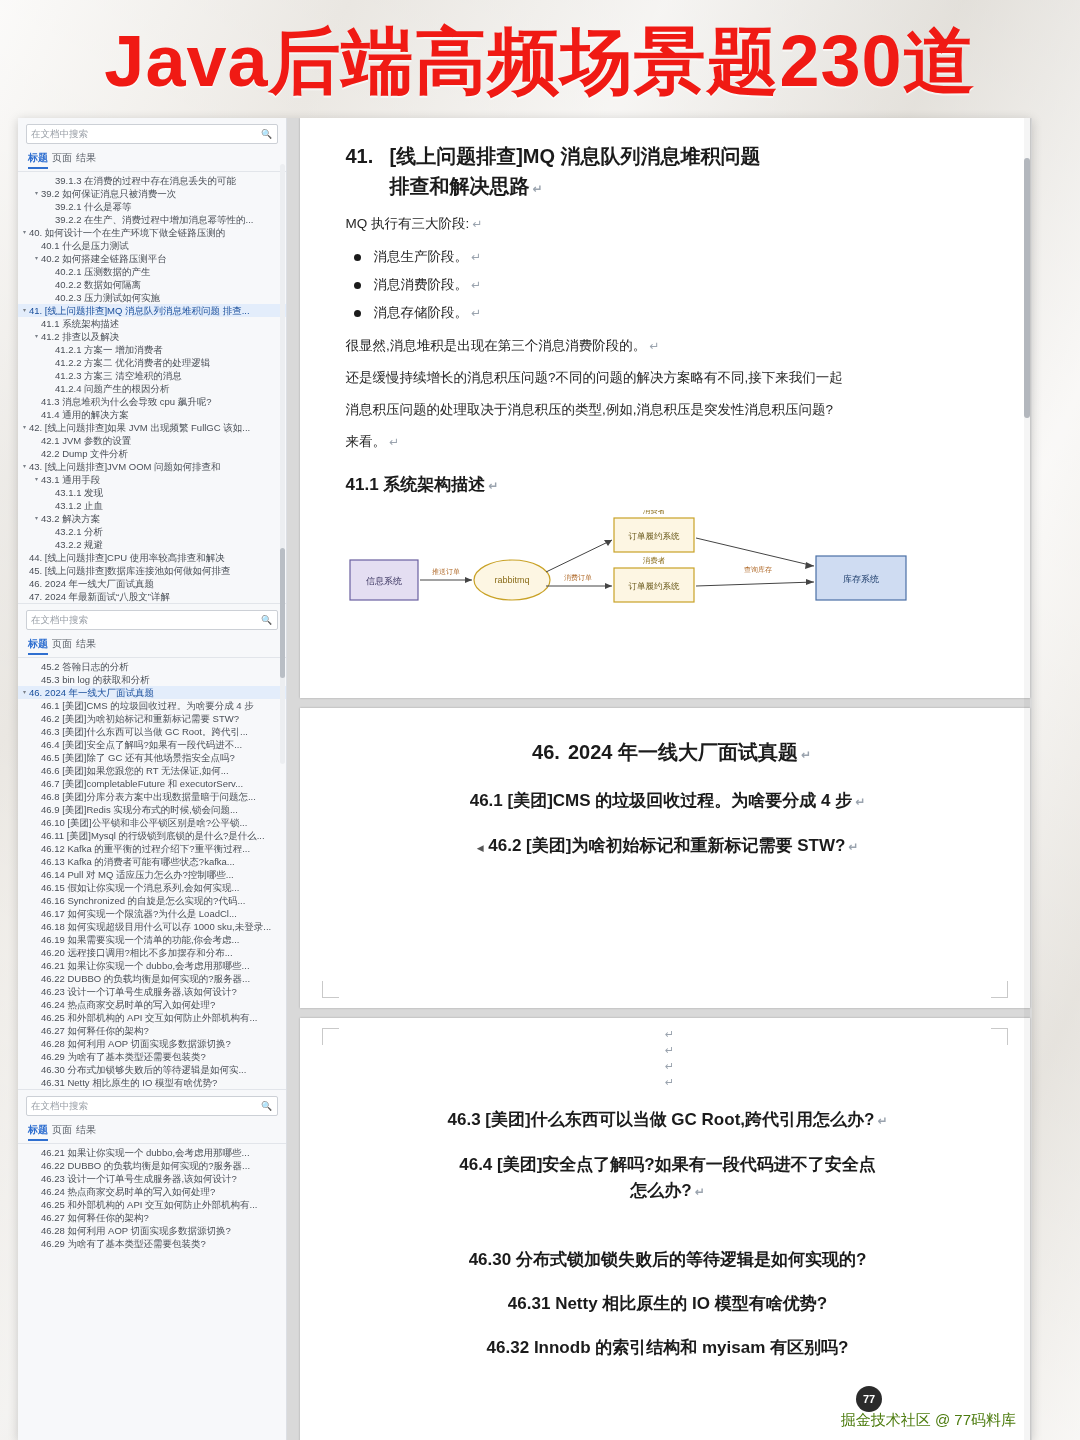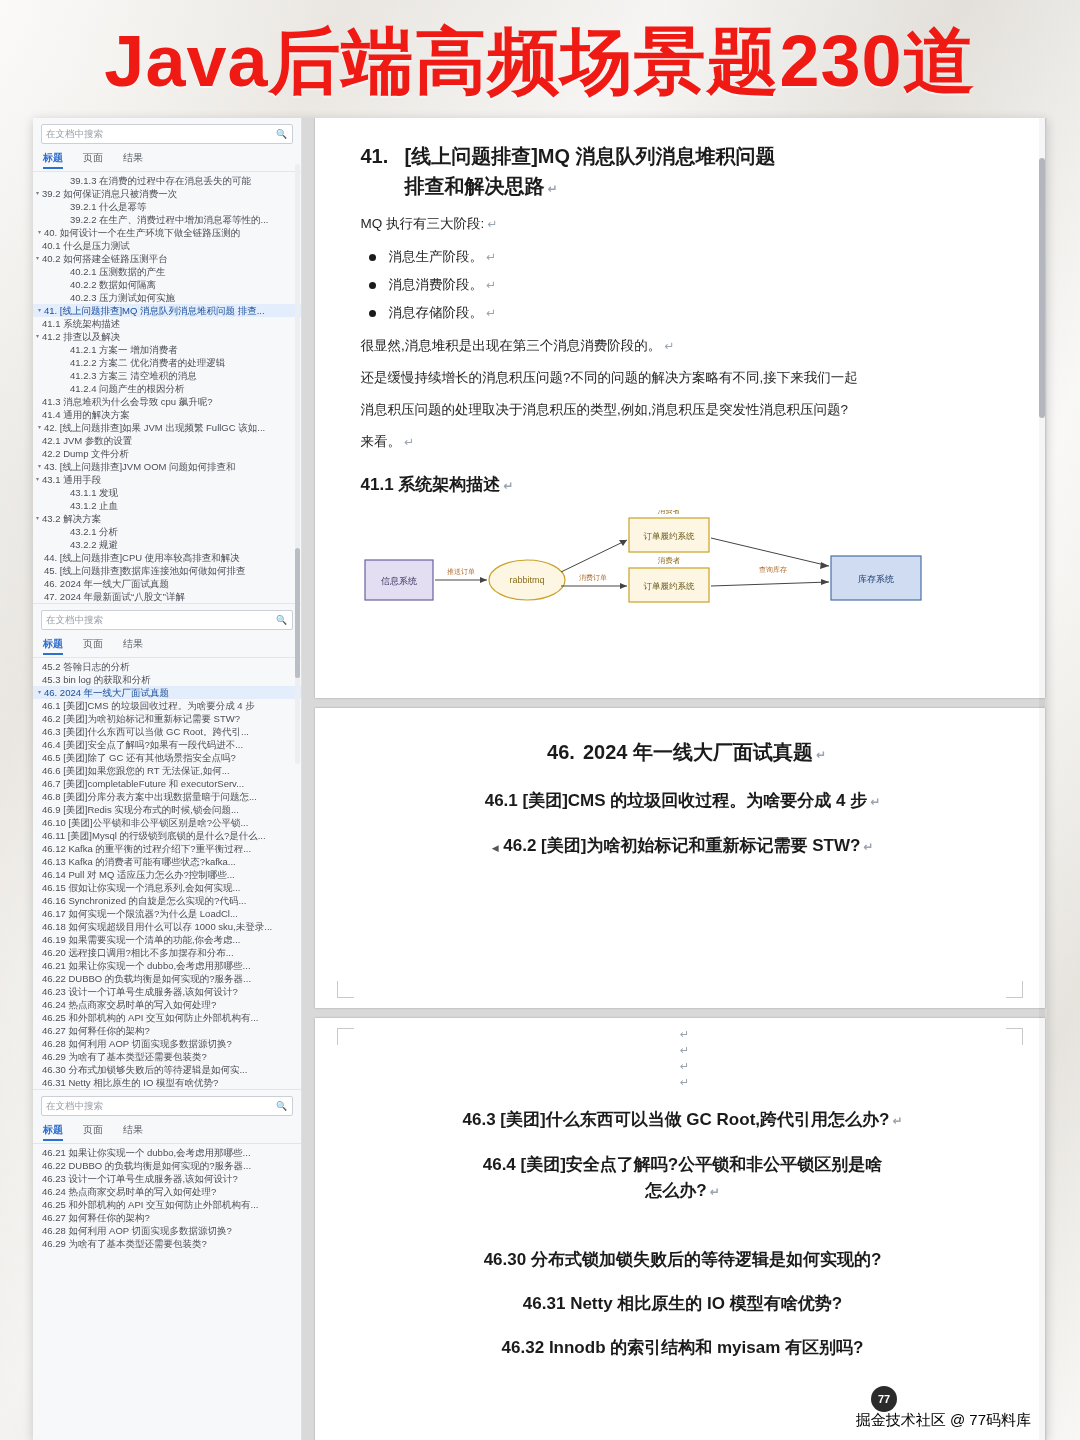--- a/index.html
+++ b/index.html
@@ -21,21 +21,21 @@
     position:absolute;left:0;right:0;top:14px;
     text-align:center;
     font-size:72px;font-weight:bold;
     color:#f01a14;
     letter-spacing:1px;
     font-family:"Liberation Sans","DejaVu Sans",sans-serif;
     text-shadow:0 2px 0 rgba(255,255,255,0.6);
   }
   
   .app{
-    position:absolute;left:33px;top:118px;width:1014px;height:1322px;
+    position:absolute;left:18px;top:118px;width:1014px;height:1322px;
     background:#ffffff;
     box-shadow:0 2px 10px rgba(0,0,0,0.18);
     overflow:hidden;
     display:flex;
   }
   
   .sidebar{
     width:268px;flex:0 0 268px;
     background:#f7f8fa;
     border-right:1px solid #dcdfe4;
@@ -47,21 +47,21 @@
   .panel{border-bottom:1px solid #e2e5ea;}
   .searchbar{
     margin:6px 8px 4px 8px;height:18px;
     border:1px solid #ccd0d6;background:#fff;border-radius:2px;
     display:flex;align-items:center;padding:0 4px;
     font-size:9.5px;color:#9aa0a8;
   }
   .searchbar .s-text{flex:1;}
   .searchbar .s-ico{font-size:9px;color:#9aa0a8;}
   .tabs{
-    display:flex;gap:20px;padding:3px 10px 2px 10px;
+    display:flex;gap:4px;padding:3px 10px 2px 10px;
     font-size:10px;color:#5a6069;border-bottom:1px solid #e2e5ea;
   }
   .tabs .tab{padding-bottom:2px;cursor:default;}
   .tabs .tab.active{color:#2f6fd0;border-bottom:2px solid #2f6fd0;font-weight:bold;}
   .tree{padding:2px 0 0 0;}
   .node{
     display:flex;align-items:flex-start;
     line-height:13px;height:13px;
     white-space:nowrap;overflow:hidden;
     padding-right:4px;
@@ -70,21 +70,21 @@
     width:9px;flex:0 0 9px;text-align:center;font-size:6px;color:#7b8089;
     line-height:13px;
   }
   .node .txt{
     overflow:hidden;text-overflow:ellipsis;white-space:nowrap;
     font-size:9.5px;color:#4a4f57;
   }
   .node.sel{background:#e3edfb;}
   .node.sel .txt{color:#1a4f9c;}
   .lvl1{padding-left:2px;}
-  .lvl2{}
+  .lvl2{padding-left:14px;}
   .lvl3{padding-left:28px;}
   .scroll-track{
     position:absolute;right:1px;width:5px;background:#eceef1;border-radius:3px;
   }
   .scroll-thumb{
     position:absolute;right:1px;width:5px;background:#b9bec5;border-radius:3px;
   }
   
   .doc{
     flex:1;position:relative;background:#d9d9d9;overflow:hidden;padding-left:10px;
@@ -122,21 +122,21 @@
   .diagram{
     height:118px;position:relative;margin:10px 0 6px 0;
   }
   
   .crop-mark{
     position:absolute;width:16px;height:16px;border:1px solid #c9c9c9;
   }
   .watermark{
     position:absolute;right:16px;bottom:10px;
     display:flex;align-items:center;gap:8px;
-    color:#000000;font-size:15px;
+    color:#4d7c0f;font-size:15px;
   }
   .wm-badge{
     width:26px;height:26px;border-radius:50%;
     background:#2b2b2b;color:#fff;font-size:11px;font-weight:bold;
     display:flex;align-items:center;justify-content:center;
   }
   .doc-scroll-track{
     position:absolute;right:2px;top:0;width:6px;height:100%;background:rgba(0,0,0,0.04);
   }
   .doc-scroll-thumb{
@@ -586,21 +586,21 @@
       <div class="pg-inner" style="padding-top:8px;">
         <div style="height:64px;color:#9aa3ae;font-size:11px;line-height:16px;padding-left:4px;">
           ↵<br>↵<br>↵<br>↵
         </div>
         <div class="h2">
           <span>46.3</span>
           <span>[美团]什么东西可以当做 GC Root,跨代引用怎么办?</span><span class="pilcrow">↵</span>
         </div>
         <div class="h2">
           <span>46.4</span>
-          <span>[美团]安全点了解吗?公平锁和非公平锁区别是啥</span>
+          <span>[美团]安全点了解吗?如果有一段代码进不了安全点</span>
         </div>
         <div class="h2" style="margin-top:-10px;">
           <span>怎么办?</span><span class="pilcrow">↵</span>
         </div>
         <div style="height:16px;"></div>
         <div class="h2">
           <span>46.30</span>
           <span>分布式锁加锁失败后的等待逻辑是如何实现的?</span>
         </div>
         <div class="h2">

